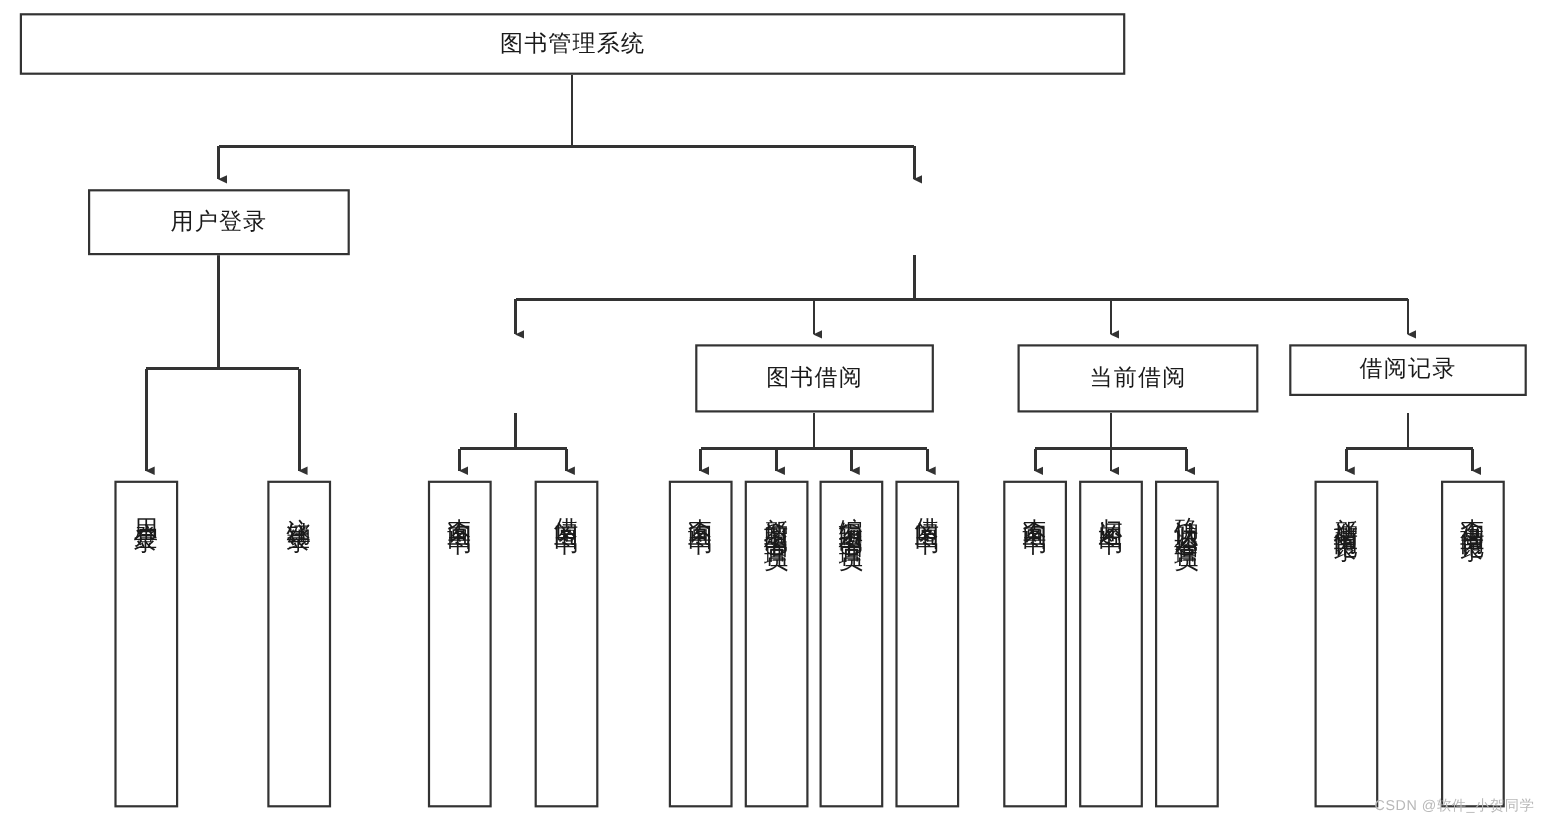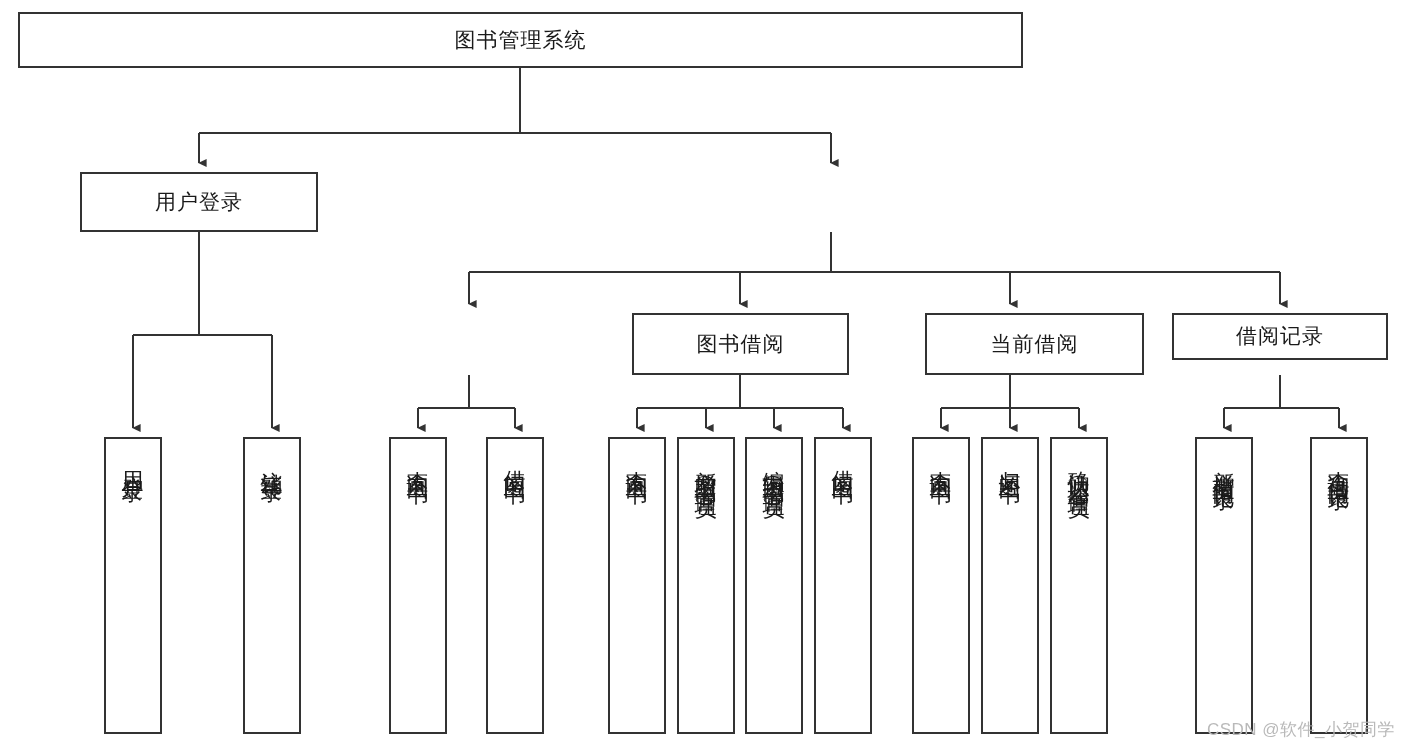--- a/index.html
+++ b/index.html
@@ -42,21 +42,21 @@
     white-space:normal;
     font-size:22px;
     letter-spacing:4px;
     line-height:1.05;
     max-height:272px;
   }
   .watermark{
     position:absolute;
     right:10px;
     bottom:6px;
-    font-size:17px;
+    font-size:13px;
     color:#b9b9b9;
     letter-spacing:0.5px;
     white-space:nowrap;
     user-select:none;
   }
 </style>
 </head>
 <body>
 
 <div id="diagram">

